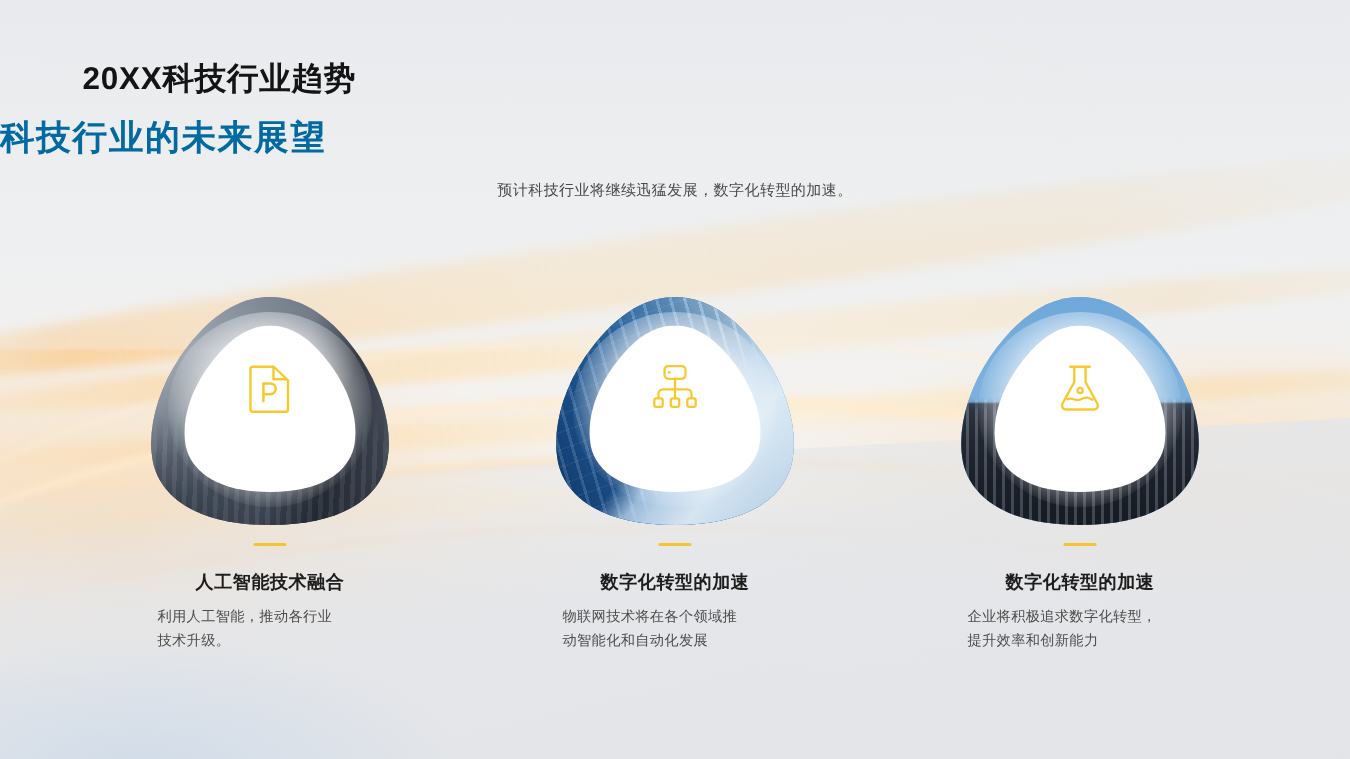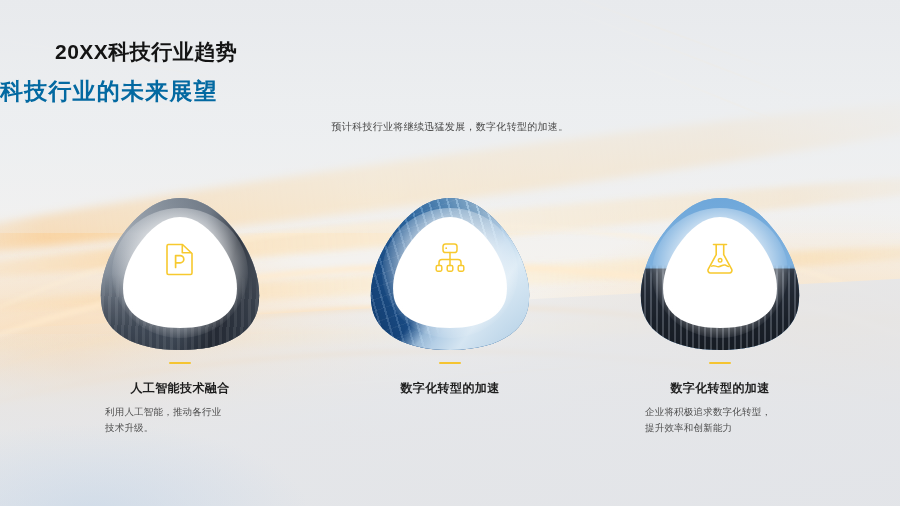--- a/index.html
+++ b/index.html
@@ -328,20 +328,24 @@
             <path d="M7 23.5v-3a3 3 0 0 1 3-3h16a3 3 0 0 1 3 3v3" stroke="#f7c92e" stroke-width="1.5" fill="none"></path>
             <path d="M18 17.5v6" stroke="#f7c92e" stroke-width="1.5" stroke-linecap="round"></path>
             <rect x="4.2" y="23.6" width="5.6" height="5.6" rx="1.4" stroke="#f7c92e" stroke-width="1.5" fill="none"></rect>
             <rect x="15.2" y="23.6" width="5.6" height="5.6" rx="1.4" stroke="#f7c92e" stroke-width="1.5" fill="none"></rect>
             <rect x="26.2" y="23.6" width="5.6" height="5.6" rx="1.4" stroke="#f7c92e" stroke-width="1.5" fill="none"></rect>
           </svg>
         </div>
       </div>
       <div class="divider"></div>
       <div class="card-title">数字化转型的加速</div>
+      <div class="card-desc">
+        <span>物联网技术将在各个领域推</span><br>
+        <span>动智能化和自动化发展</span>
+      </div>
     </div>
 
     <div class="card">
       <div class="blob-wrap">
         <div class="blob">
           <div class="blob-img img-tower"></div>
         </div>
         <div class="blob-inner"></div>
         <div class="blob-glow"></div>
         <div class="blob-icon">

